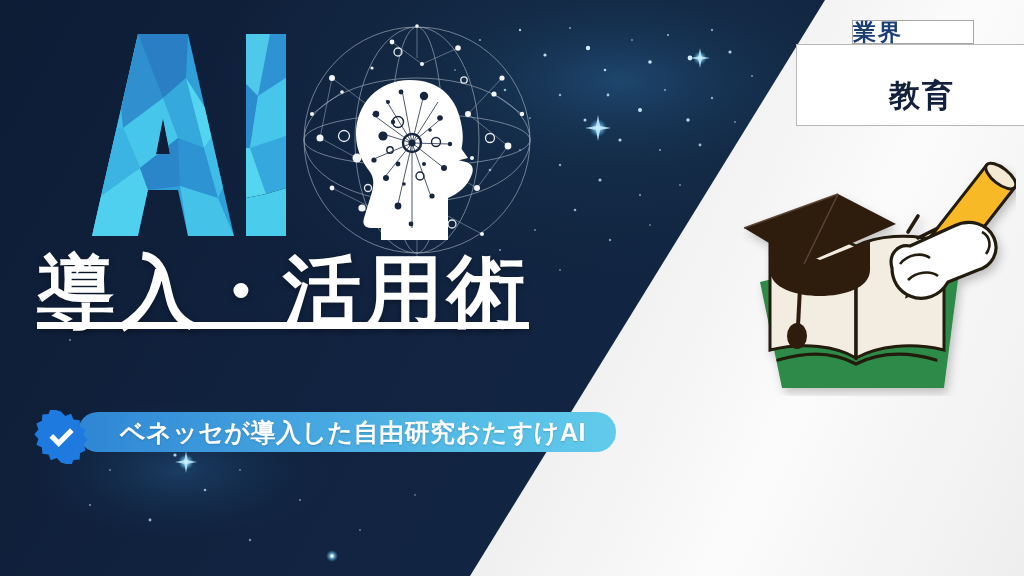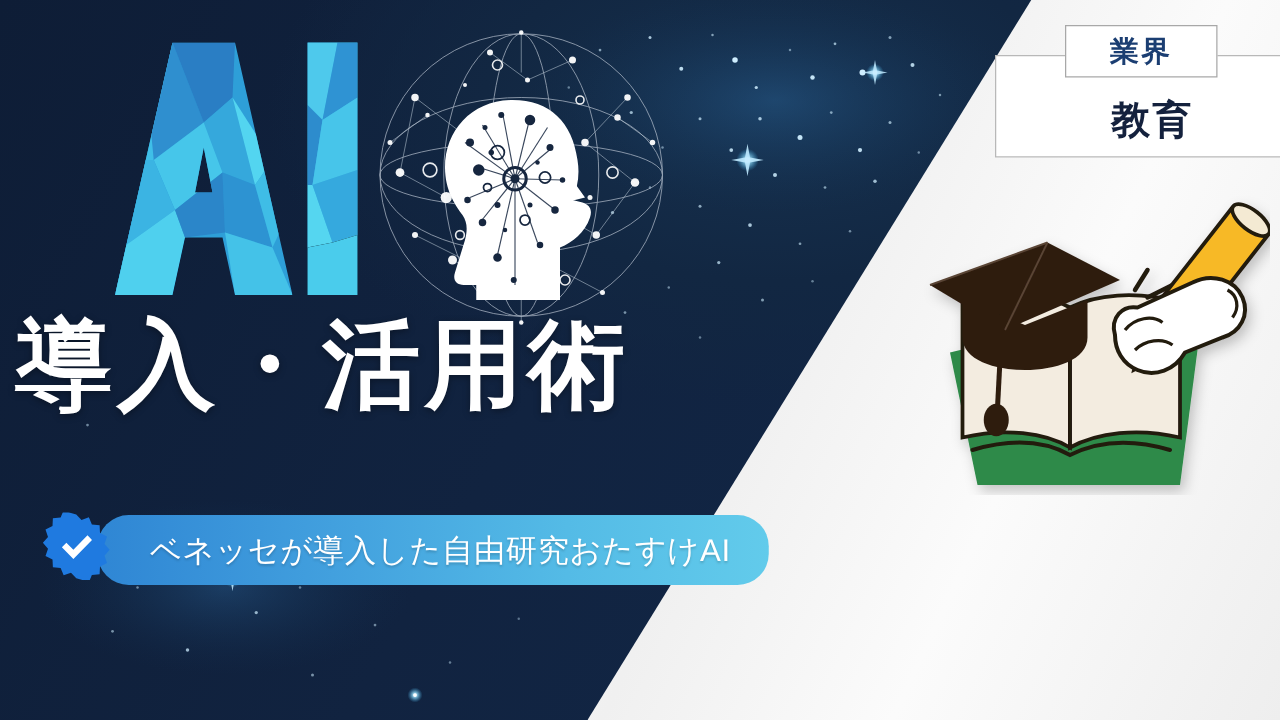--- a/index.html
+++ b/index.html
@@ -64,56 +64,57 @@
     left: 272px;
     top: 18px;
     width: 290px;
     height: 250px;
   }
   .head-graphic svg { display:block; width:100%; height:100%; }
 
   
   .headline {
     position: absolute;
-    left: 12px;
+    left: 37px;
     top: 252px;
     font-size: 78px;
     line-height: 1;
     font-weight: 700;
     color: #ffffff;
     letter-spacing: 4px;
     white-space: nowrap;
     text-shadow: 0 2px 6px rgba(0,0,0,0.35);
+    text-decoration: underline;
   }
 
   
   .bullets {
     position: absolute;
     left: 34px;
     top: 412px;
     width: 720px;
   }
   .bullet-row {
     position: relative;
     height: 50px;
     margin-bottom: 24px;
   }
   .pill {
     position: absolute;
     left: 44px;
     top: 0;
-    height: 56px;
+    height: 40px;
     border-radius: 25px;
     display: flex;
     align-items: center;
     padding: 0 30px 0 42px;
     box-sizing: border-box;
     color: #ffffff;
     font-size: 25px;
-    font-weight: 400;
+    font-weight: 700;
     letter-spacing: 0.5px;
     white-space: nowrap;
     background: linear-gradient(90deg, #2f86d4 0%, #42a0de 35%, #54bbe6 70%, #62cbeb 100%);
     text-shadow: 0 1px 2px rgba(0,0,0,0.18);
   }
   .badge {
     position: absolute;
     left: 0;
     top: -2px;
     width: 54px;
@@ -142,27 +143,27 @@
     font-size: 31px;
     font-weight: 700;
     color: #14213d;
     letter-spacing: 2px;
   }
   .industry-inner {
     position: absolute;
     left: 852px;
     top: 20px;
     width: 122px;
-    height: 42px;
+    height: 24px;
     background: #ffffff;
     border: 1px solid #a8a8a8;
     box-sizing: border-box;
     display: flex;
     align-items: center;
-    justify-content: center;
+    justify-content: flex-start;
     z-index: 3;
   }
   .industry-inner-label {
     font-size: 23px;
     font-weight: 700;
     color: #1b3e72;
     letter-spacing: 2px;
   }
 
   

